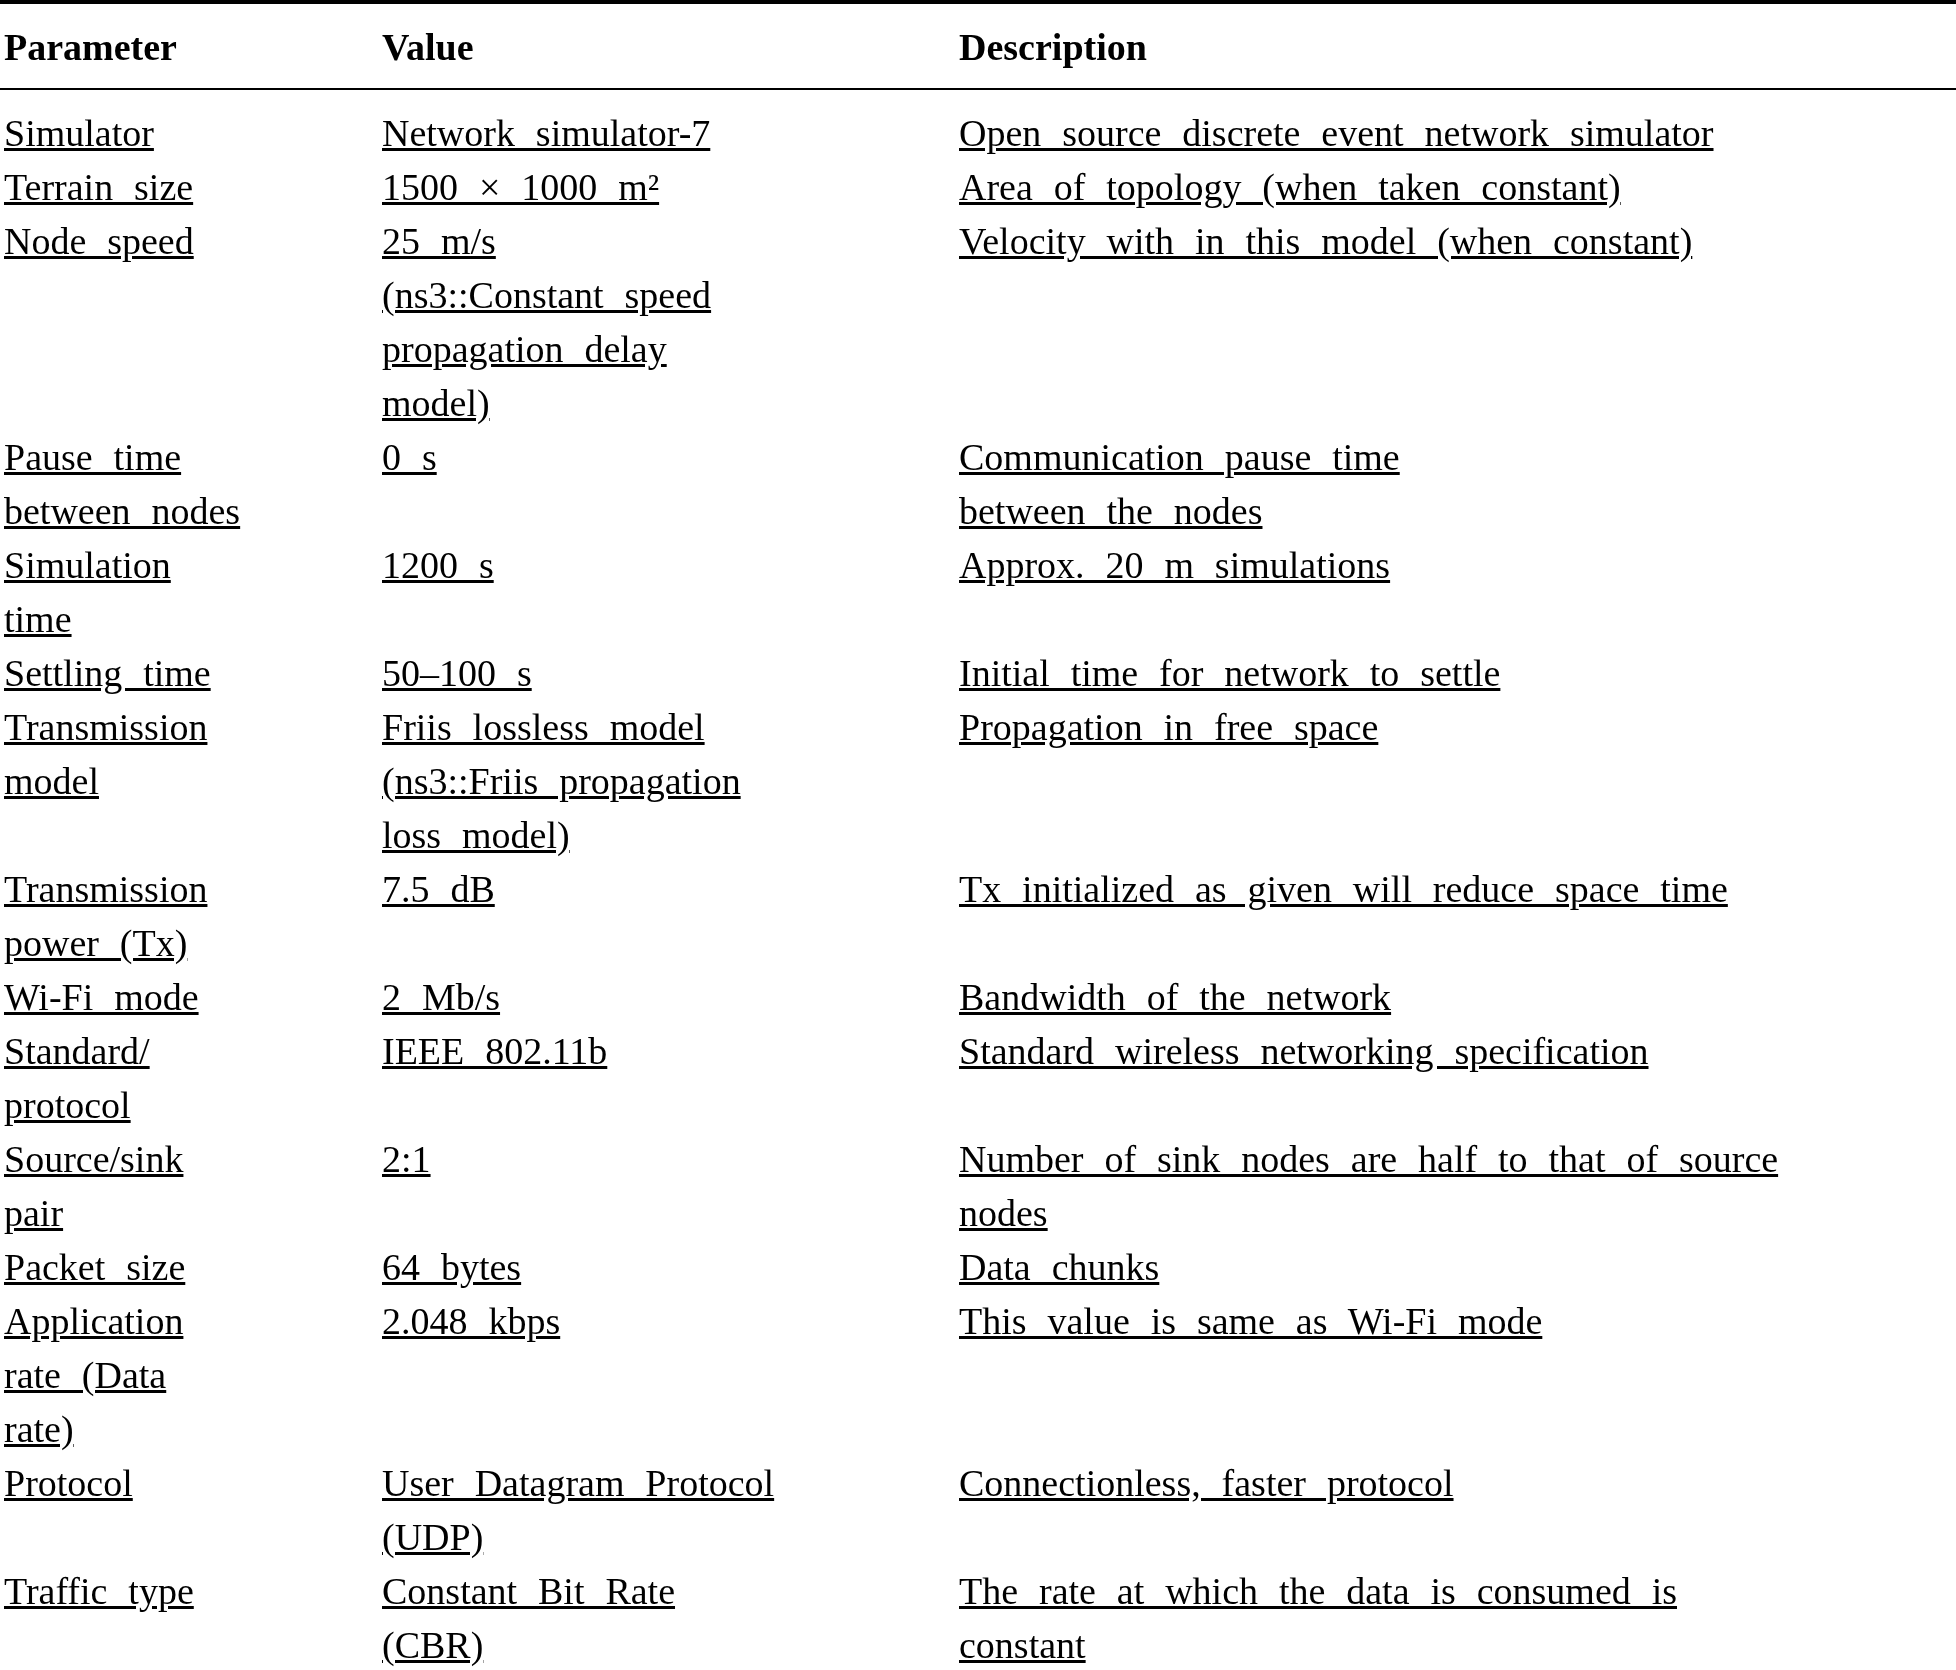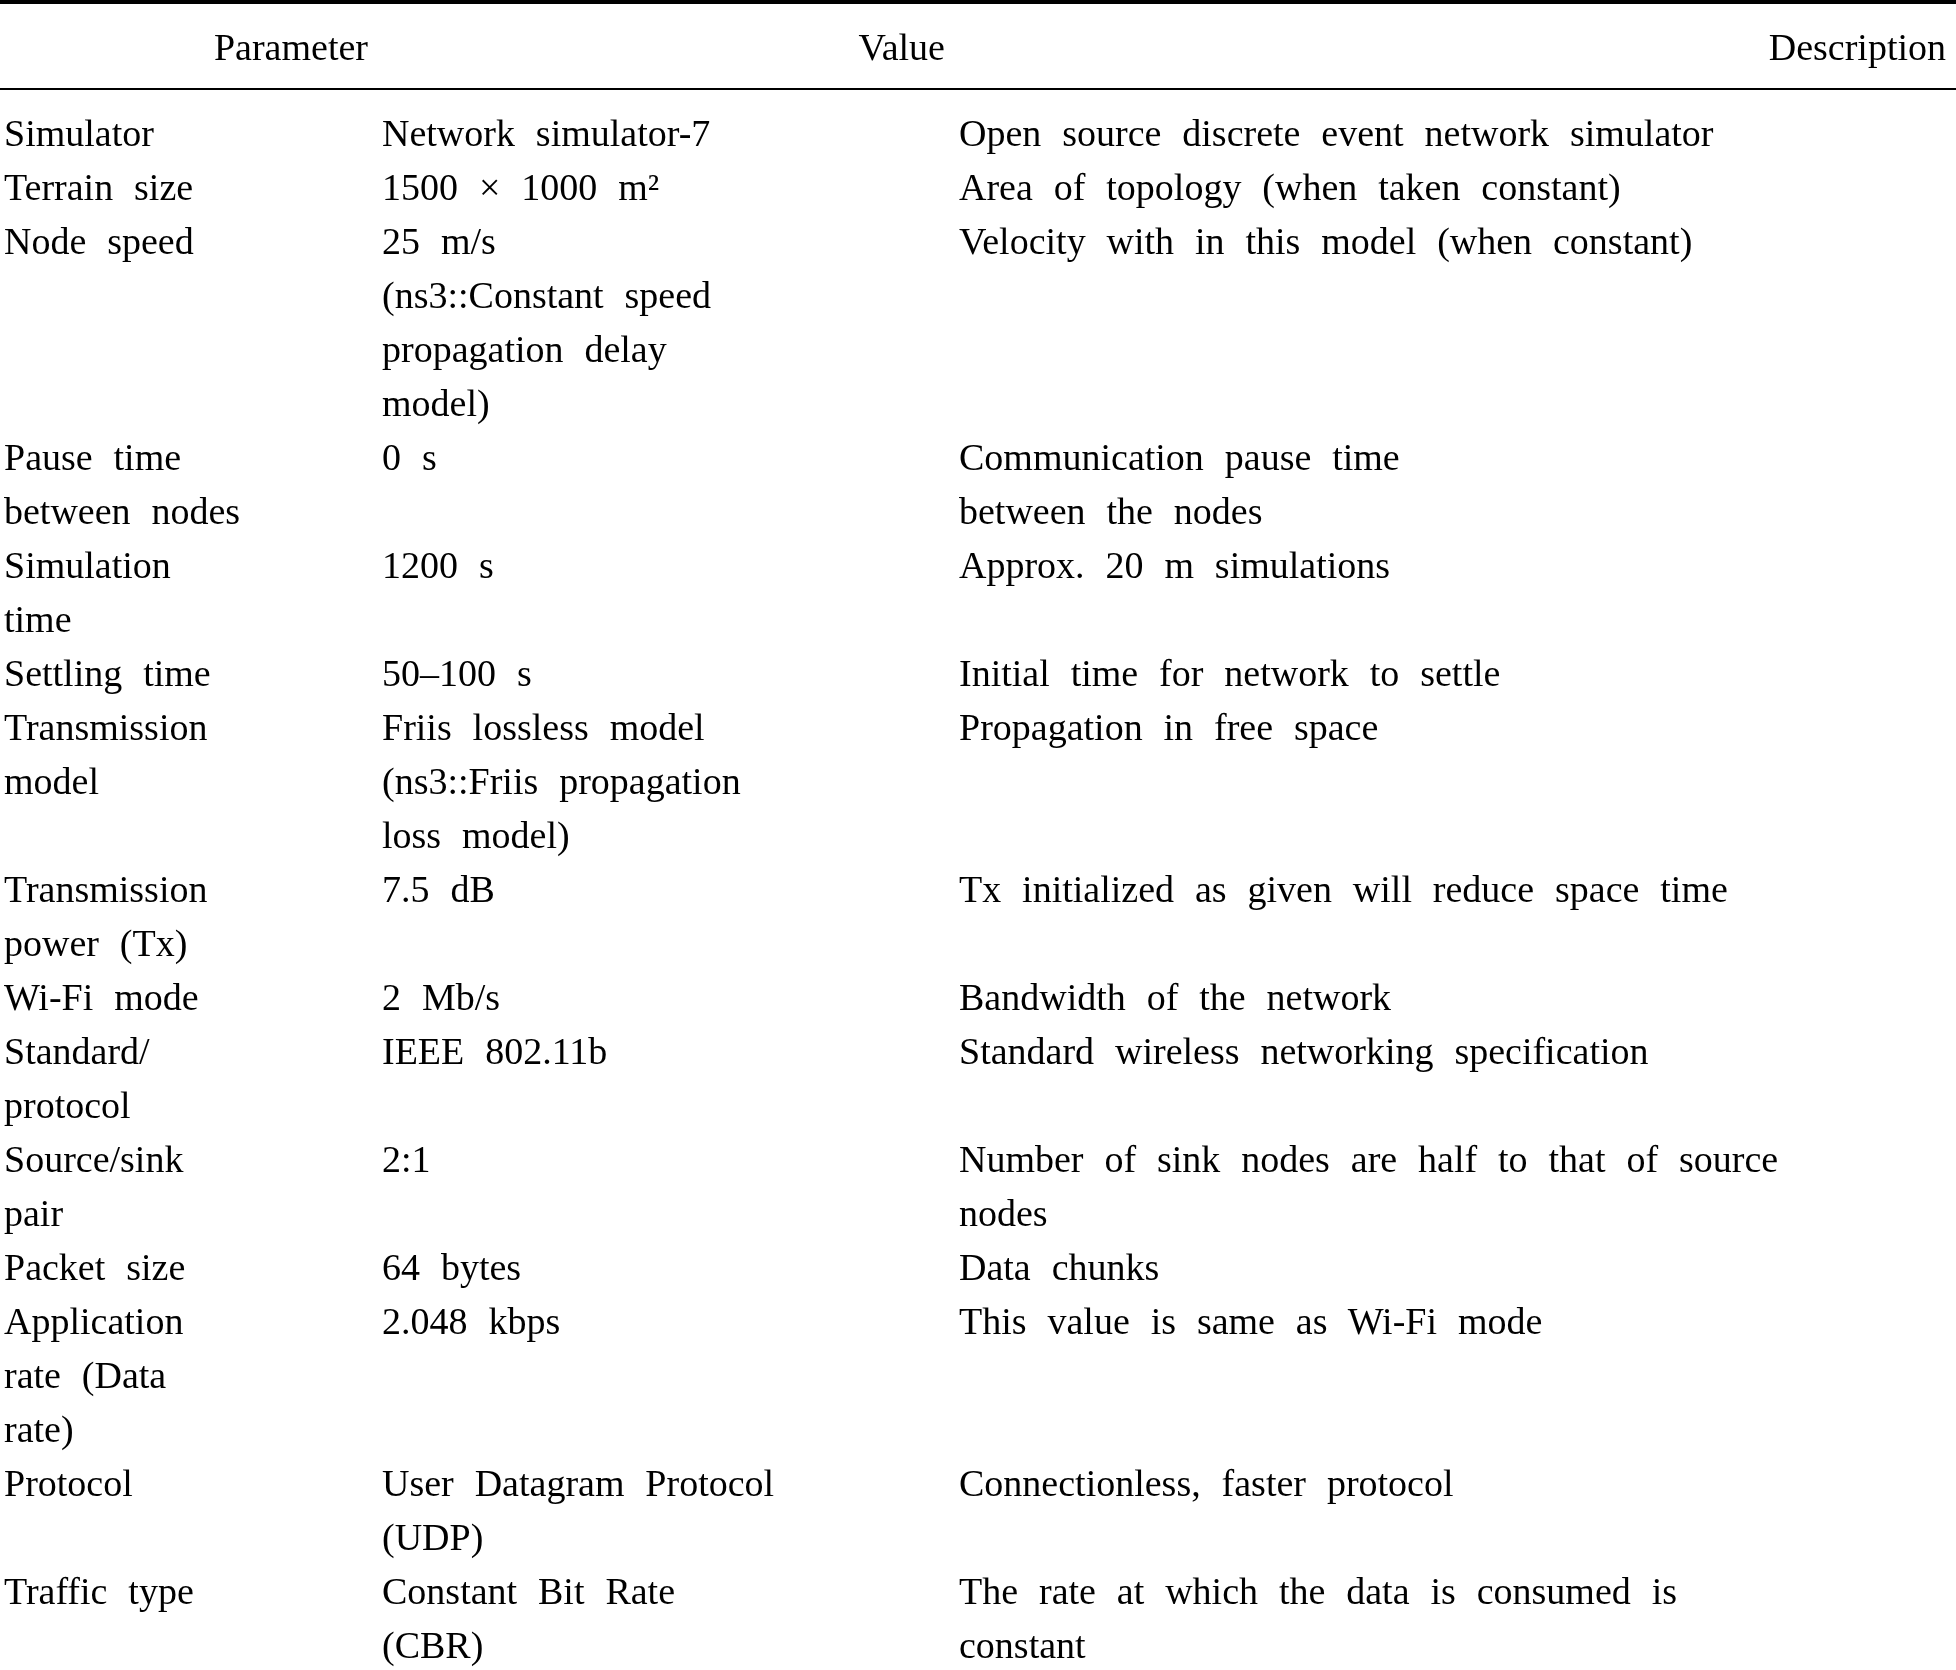--- a/index.html
+++ b/index.html
@@ -23,30 +23,31 @@
     line-height: 54px;
     color: #000;
     border-top: 4px solid #000;
     border-bottom: 4px solid #000;
     word-spacing: 0.30em;
   }
   col.c-param { width: 378px; }
   col.c-value { width: 577px; }
   col.c-desc  { width: auto; }
   thead th {
-    text-align: right;
-    font-weight: 400;
+    text-align: left;
+    font-weight: 700;
     padding: 16px 10px 14px 4px;
     border-bottom: 2px solid #000;
     vertical-align: top;
   }
   tbody td {
     vertical-align: top;
     padding: 0 14px 0 4px;
     white-space: pre-line;
+    text-decoration: underline;
   }
   tbody tr:first-child td { padding-top: 16px; }
   tbody tr:last-child td  { padding-bottom: 16px; }
 </style>
 </head>
 <body>
 
 <div class="page">
   <table class="params">
     <colgroup>

